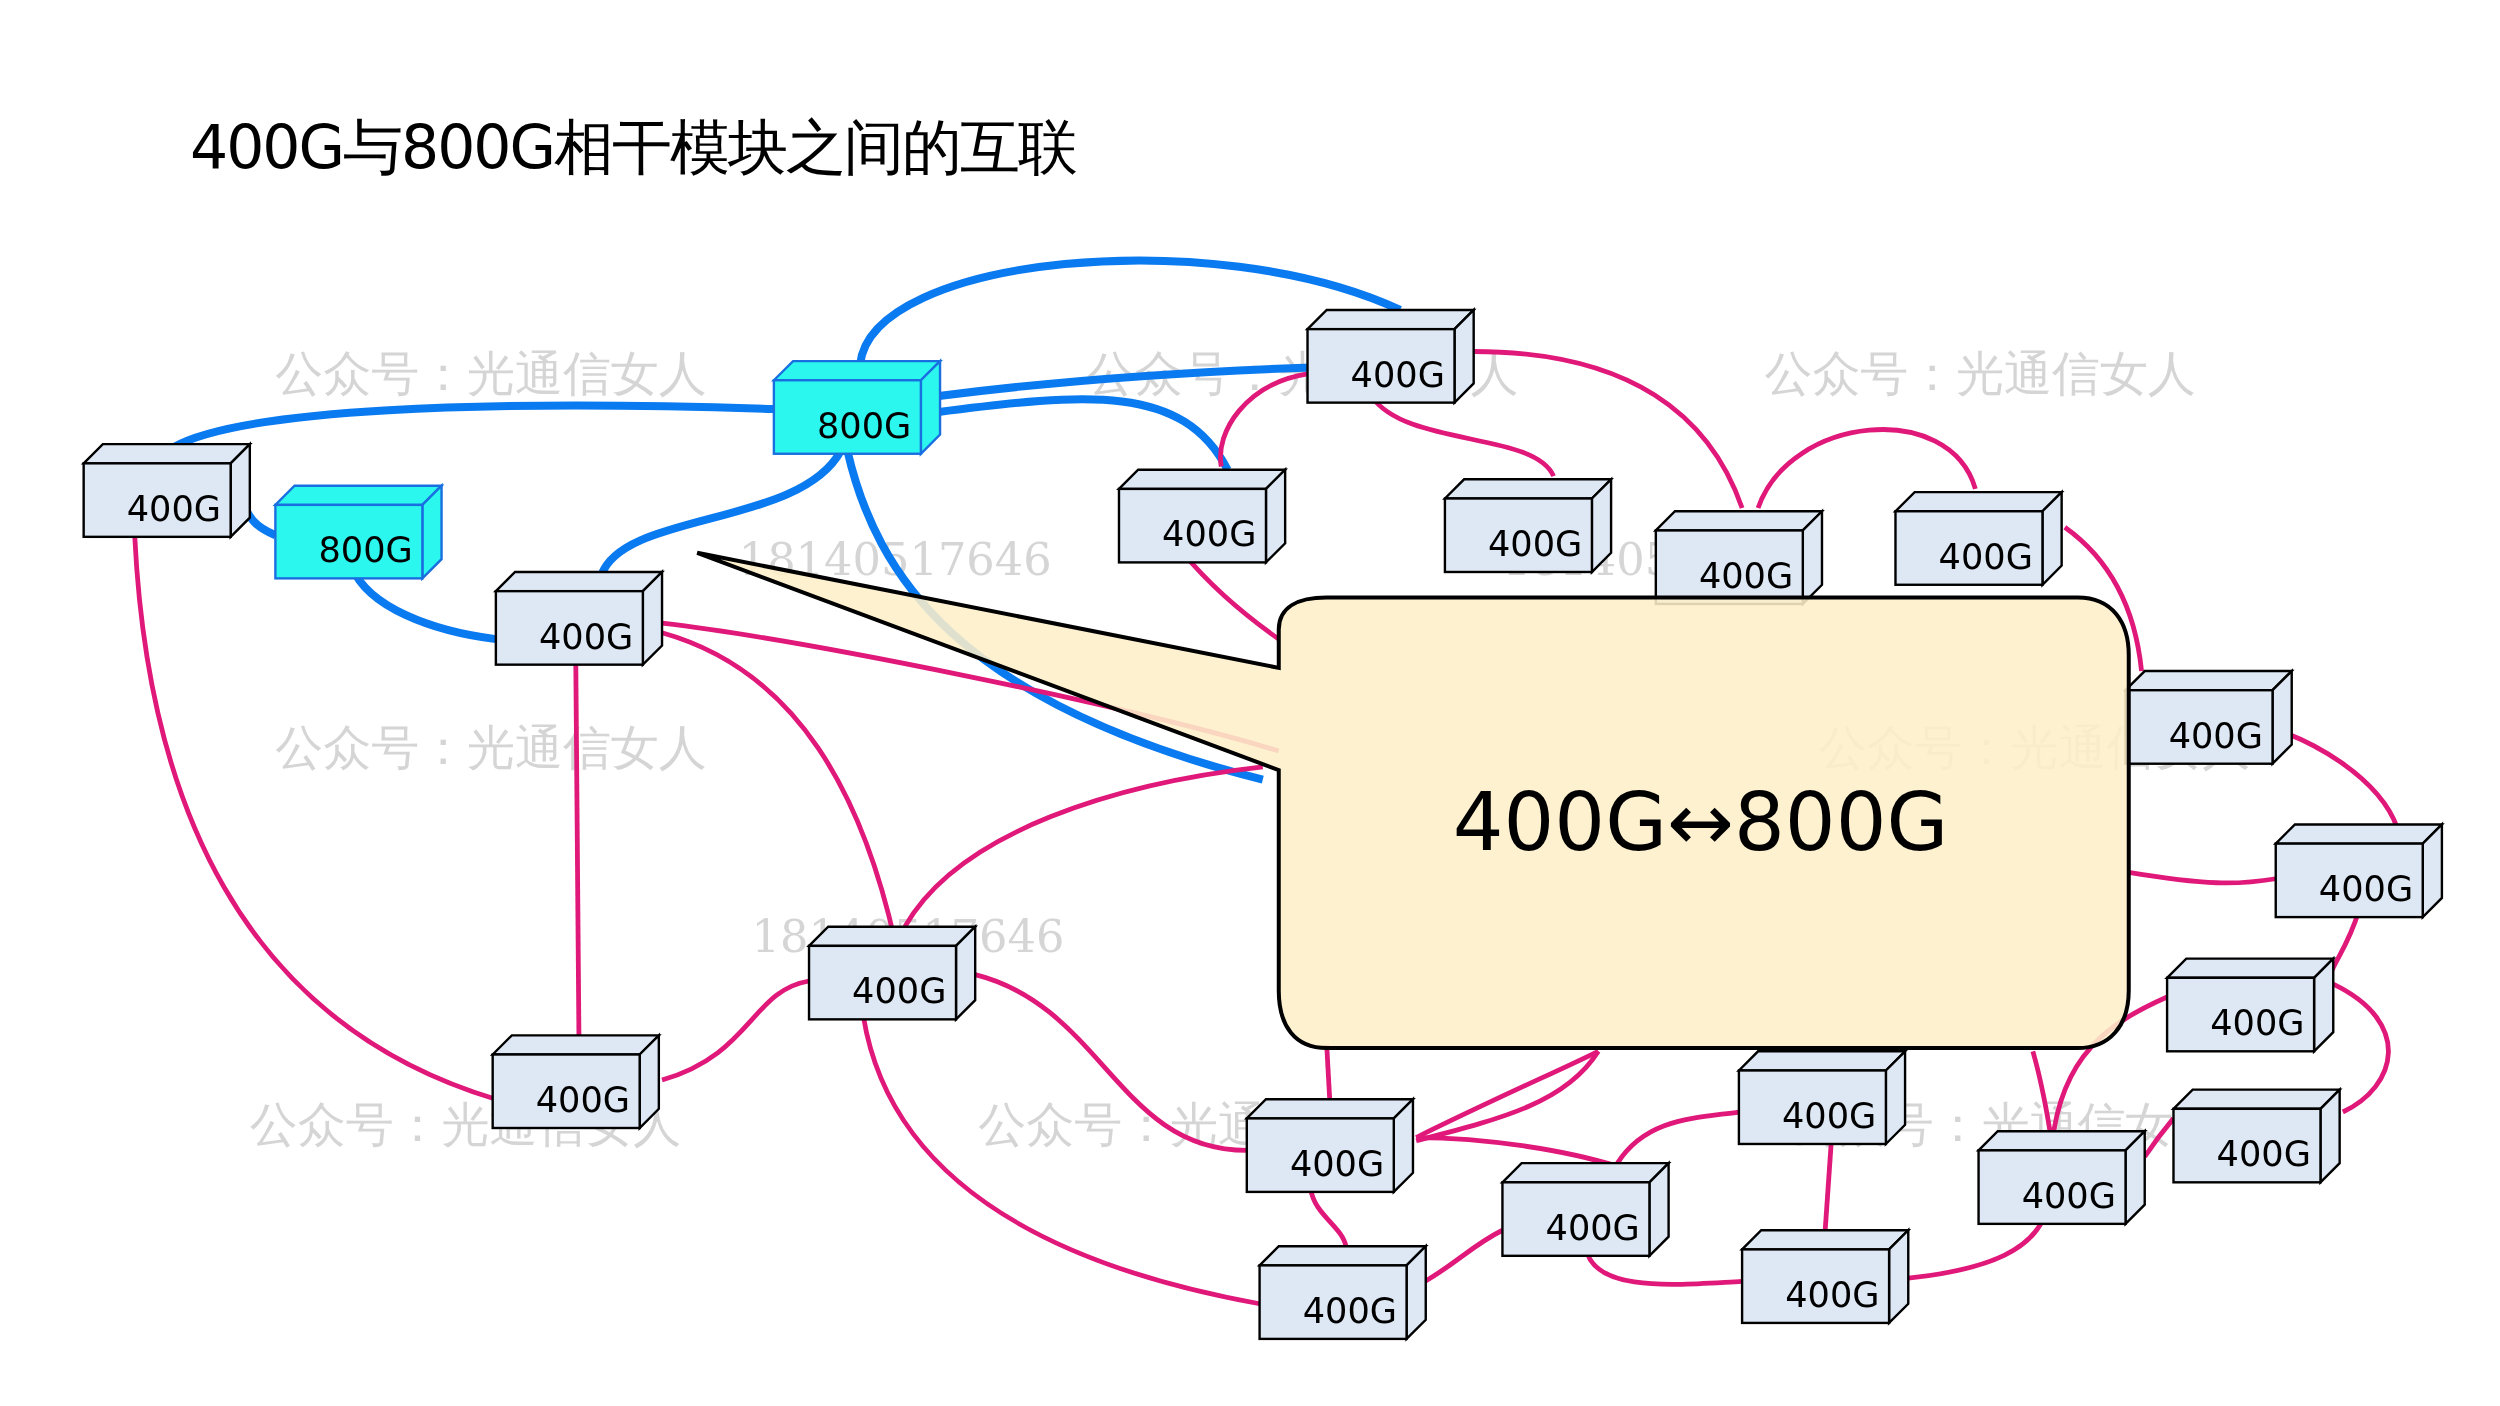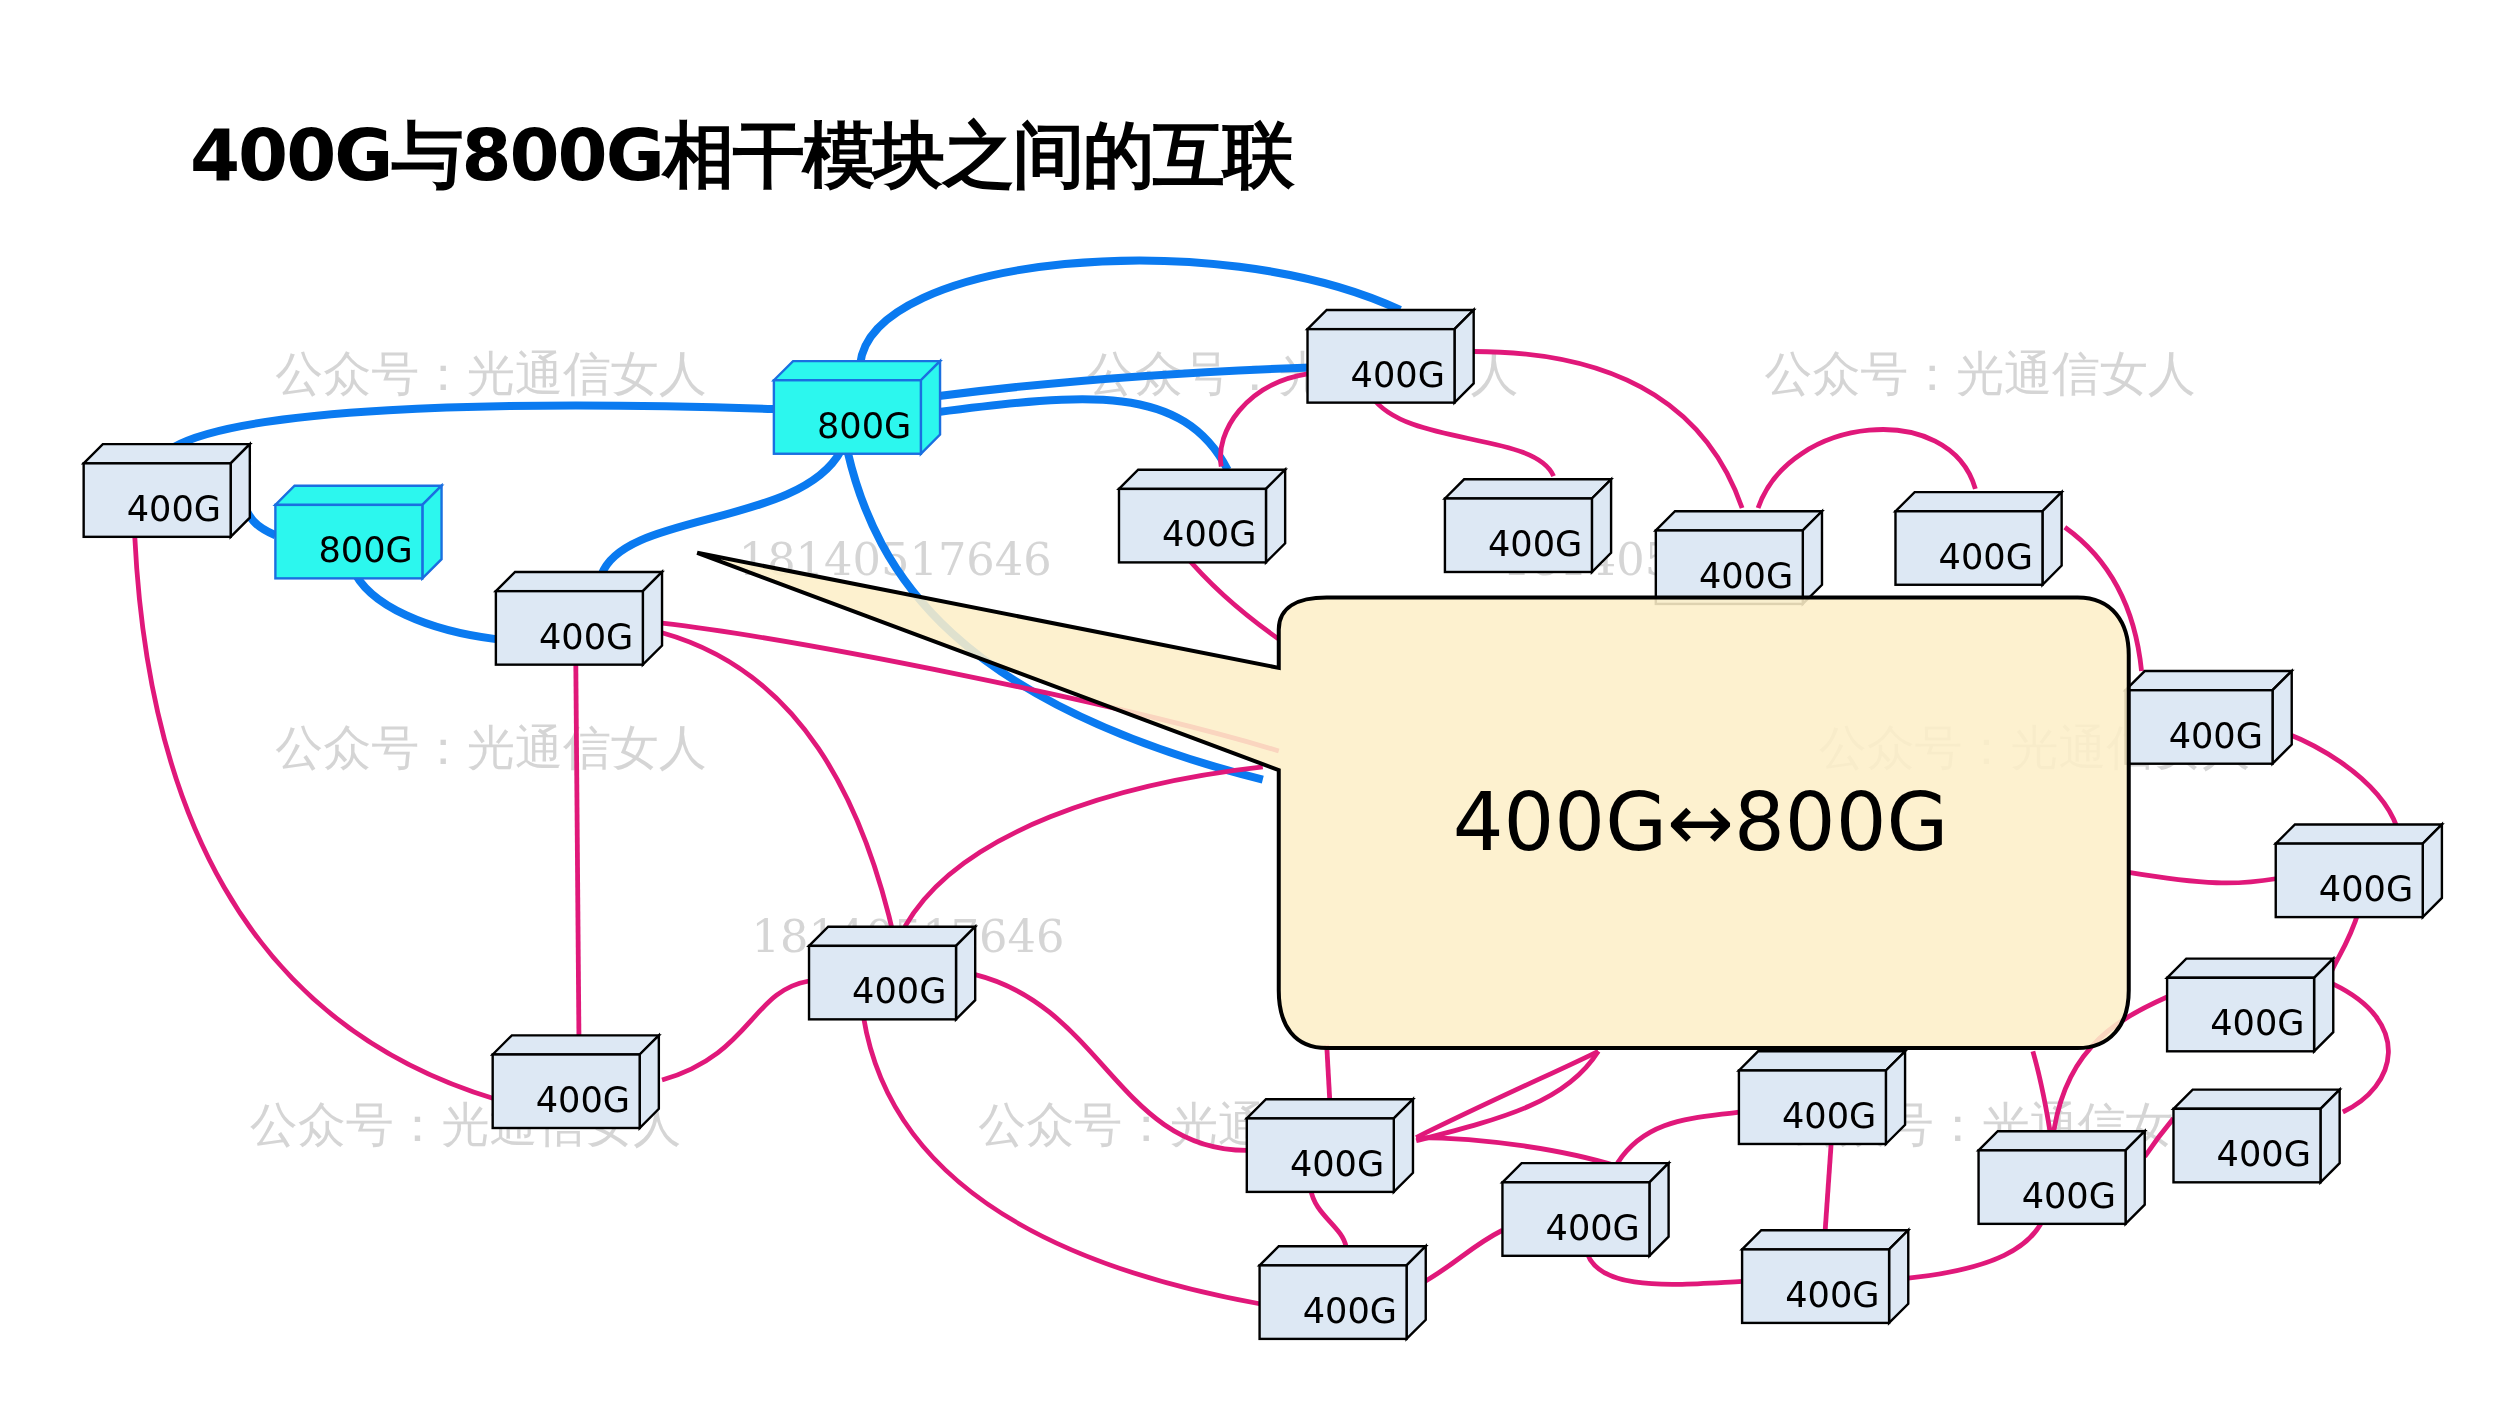--- a/index.html
+++ b/index.html
@@ -1,17 +1,17 @@
 <!DOCTYPE html>
 <html><head>
 <meta charset="utf-8">
 <style>
   html,body{margin:0;padding:0;background:#fff;}
   body{width:2500px;height:1406px;overflow:hidden;position:relative;font-family:"DejaVu Sans",sans-serif;}
-  #title{position:absolute;left:190px;top:108px;font-family:"DejaVu Sans",sans-serif;font-weight:bold;font-size:72px;letter-spacing:-2px;color:#000;margin:0;}
+  #title{position:absolute;left:190px;top:108px;font-family:"DejaVu Sans",sans-serif;font-weight:normal;font-size:60px;letter-spacing:-2px;color:#000;margin:0;}
   svg#net{position:absolute;left:0;top:0;}
   .wm{font-family:"DejaVu Serif",serif;fill:#c8c8c8;opacity:.75;}
   .node-label{font-family:"DejaVu Sans",sans-serif;font-size:22px;fill:#000;}
   .callout-text{font-family:"DejaVu Sans",sans-serif;font-size:50px;fill:#000;}
 </style>
 </head>
 <body>
 
 <h1 id="title">400G与800G相干模块之间的互联</h1>
 

